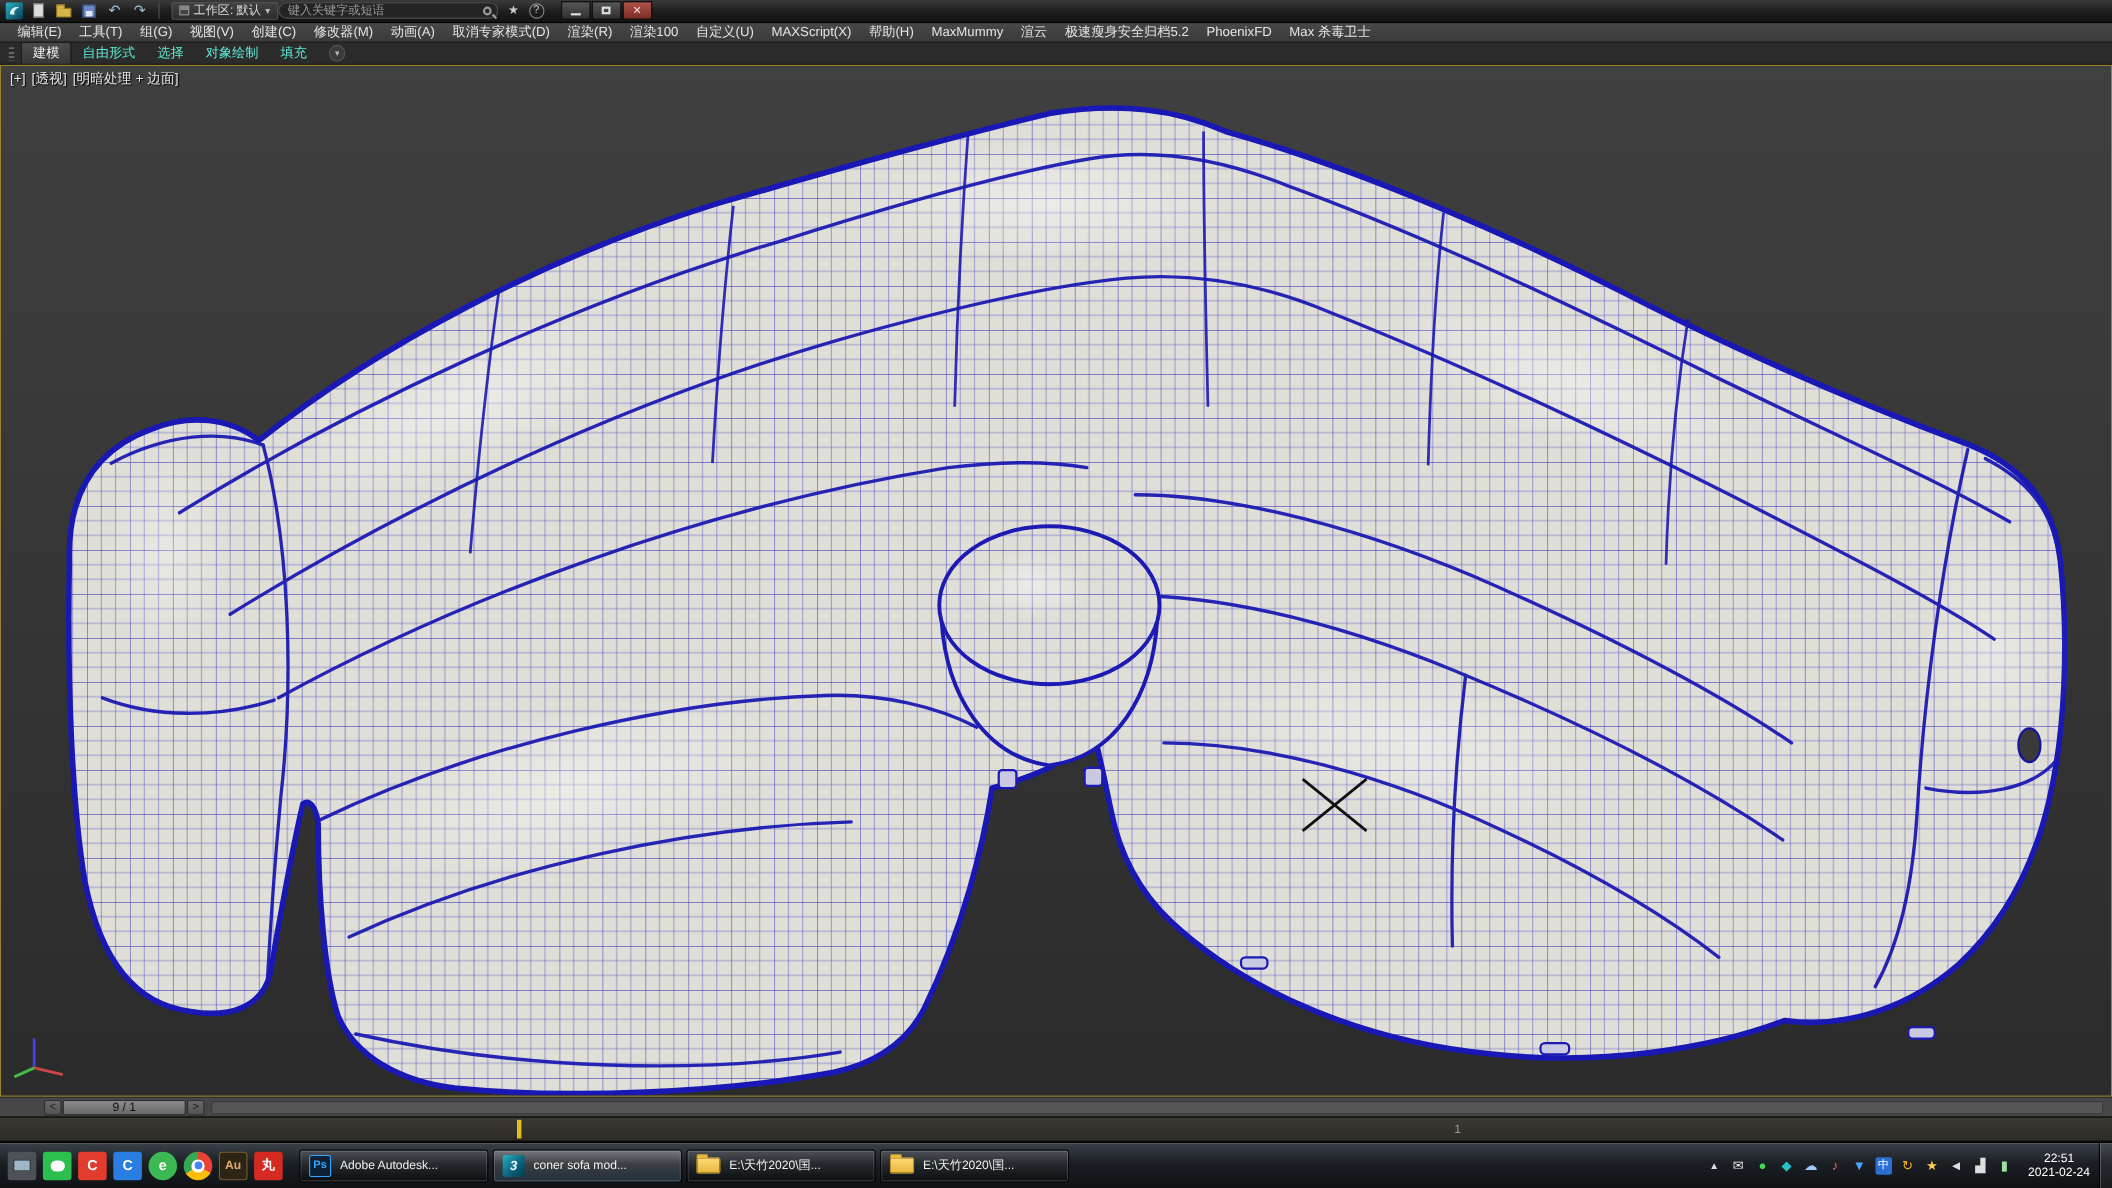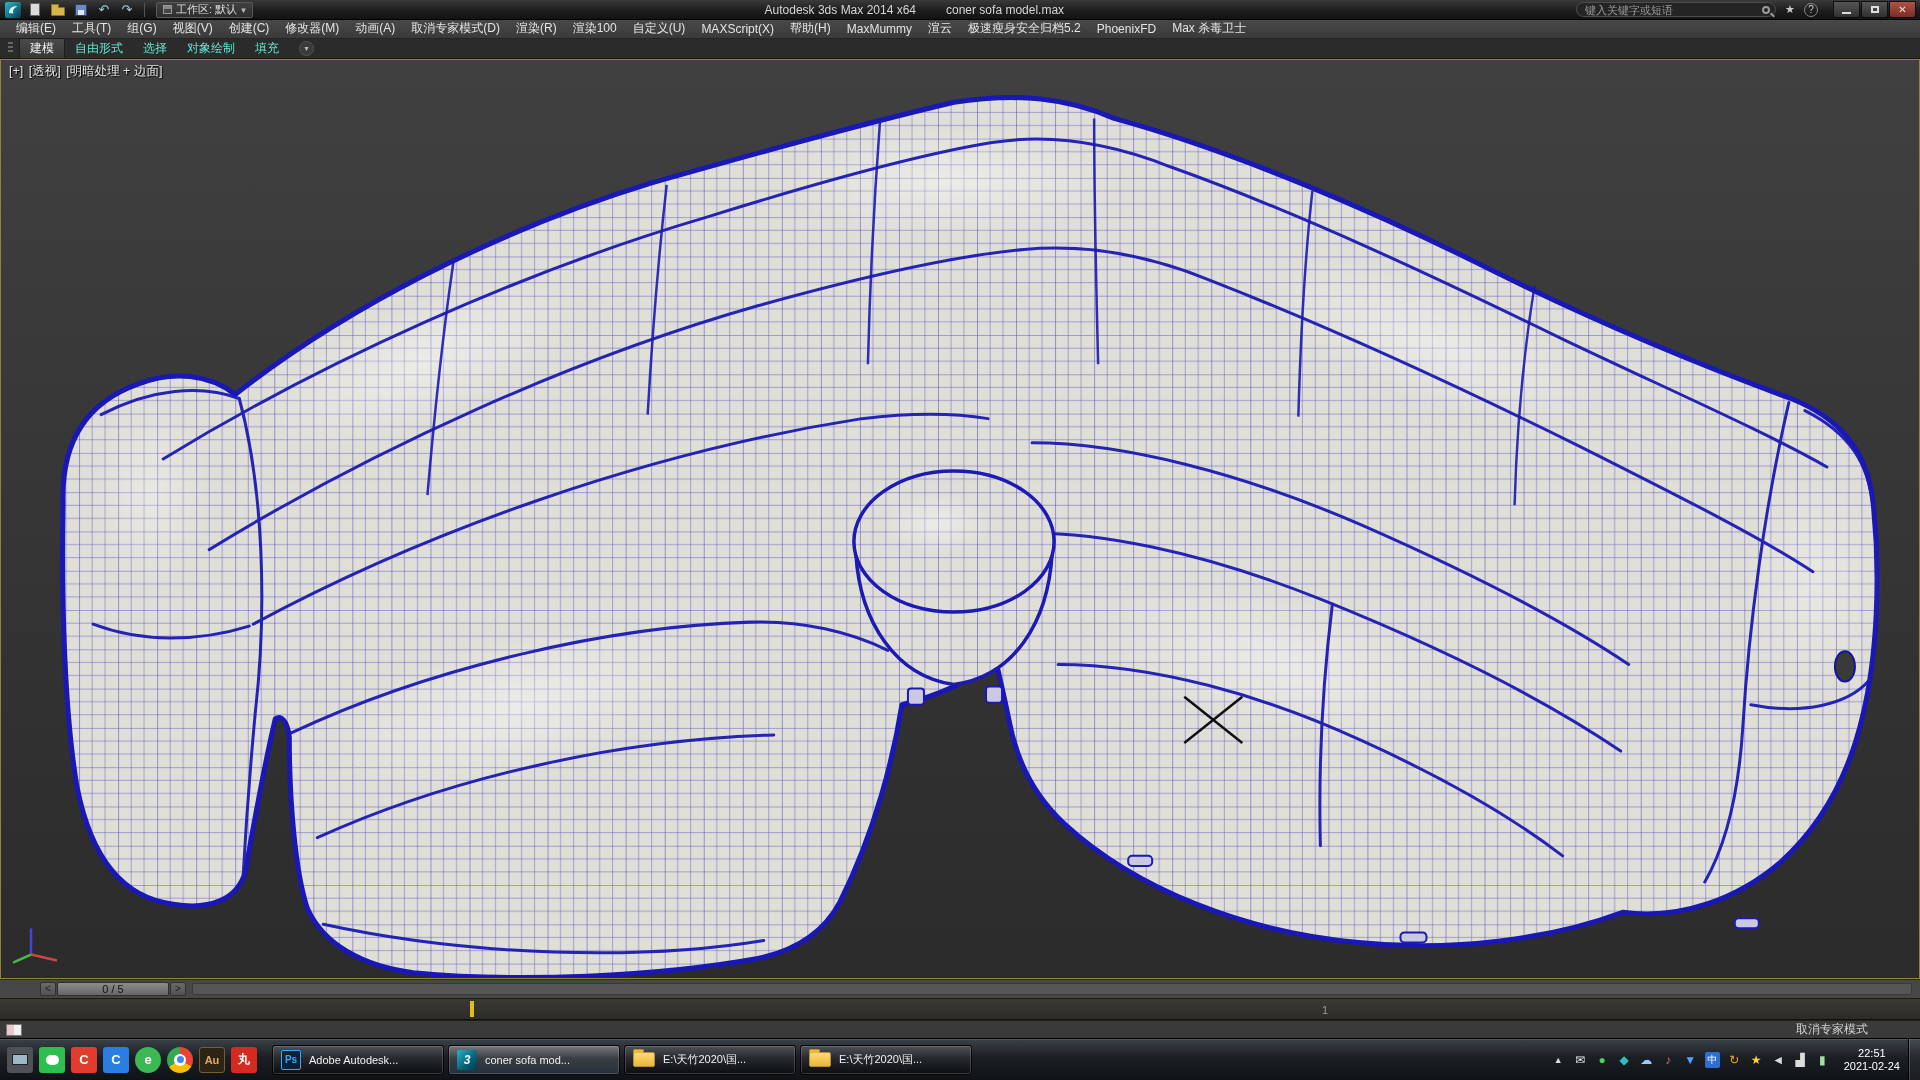--- a/index.html
+++ b/index.html
@@ -165,24 +165,20 @@
       <div class="qat-btn">
           <span class="glyph">↷</span>
         </div>
       <div class="qat-sep"></div>
       <div class="workspace-chip">
         <span class="ws-ic"></span>
         <span>工作区: 默认</span>
         <span class="caret">▾</span>
       </div>
     </div>
-    <div class="tb-title">
-      <span>Autodesk 3ds Max 2014 x64</span>
-      <span class="doc">coner sofa model.max</span>
-    </div>
     <div class="tb-right">
       <div class="search-wrap">
         <input class="search" placeholder="键入关键字或短语" style="">
         <span class="mag"></span>
       </div>
       <span class="tb-ic">★</span>
       <span class="tb-ic help">?</span>
       <div class="win-btns">
         <div class="wb">
             <span class="bar"></span>
@@ -327,35 +323,30 @@
     </svg>
     <div class="vp-label">
       <span>[+]</span>
       <span>[透视]</span>
       <span>[明暗处理 + 边面]</span>
     </div>
   </div>
 
   <div class="timeslider">
     <div class="ts-btn">&lt;</div>
-    <div class="ts-handle">0 / 5</div>
+    <div class="ts-handle">9 / 1</div>
     <div class="ts-btn">&gt;</div>
     <div class="ts-channel"></div>
   </div>
 
   <div class="trackbar">
     <div class="tb-tick"></div>
     <span class="tb-num">1</span>
   </div>
 
-  <div class="statusbar">
-    <div class="sb-icon"></div>
-    <div class="sb-spacer"></div>
-    <span class="expert">取消专家模式</span>
-  </div>
 
   <div class="taskbar">
     <div class="tb-icons">
       <div class="ticon i-desktop"></div>
       <div class="ticon i-wechat"></div>
       <div class="ticon i-red">
           <span>C</span>
         </div>
       <div class="ticon i-blue">
           <span>C</span>

